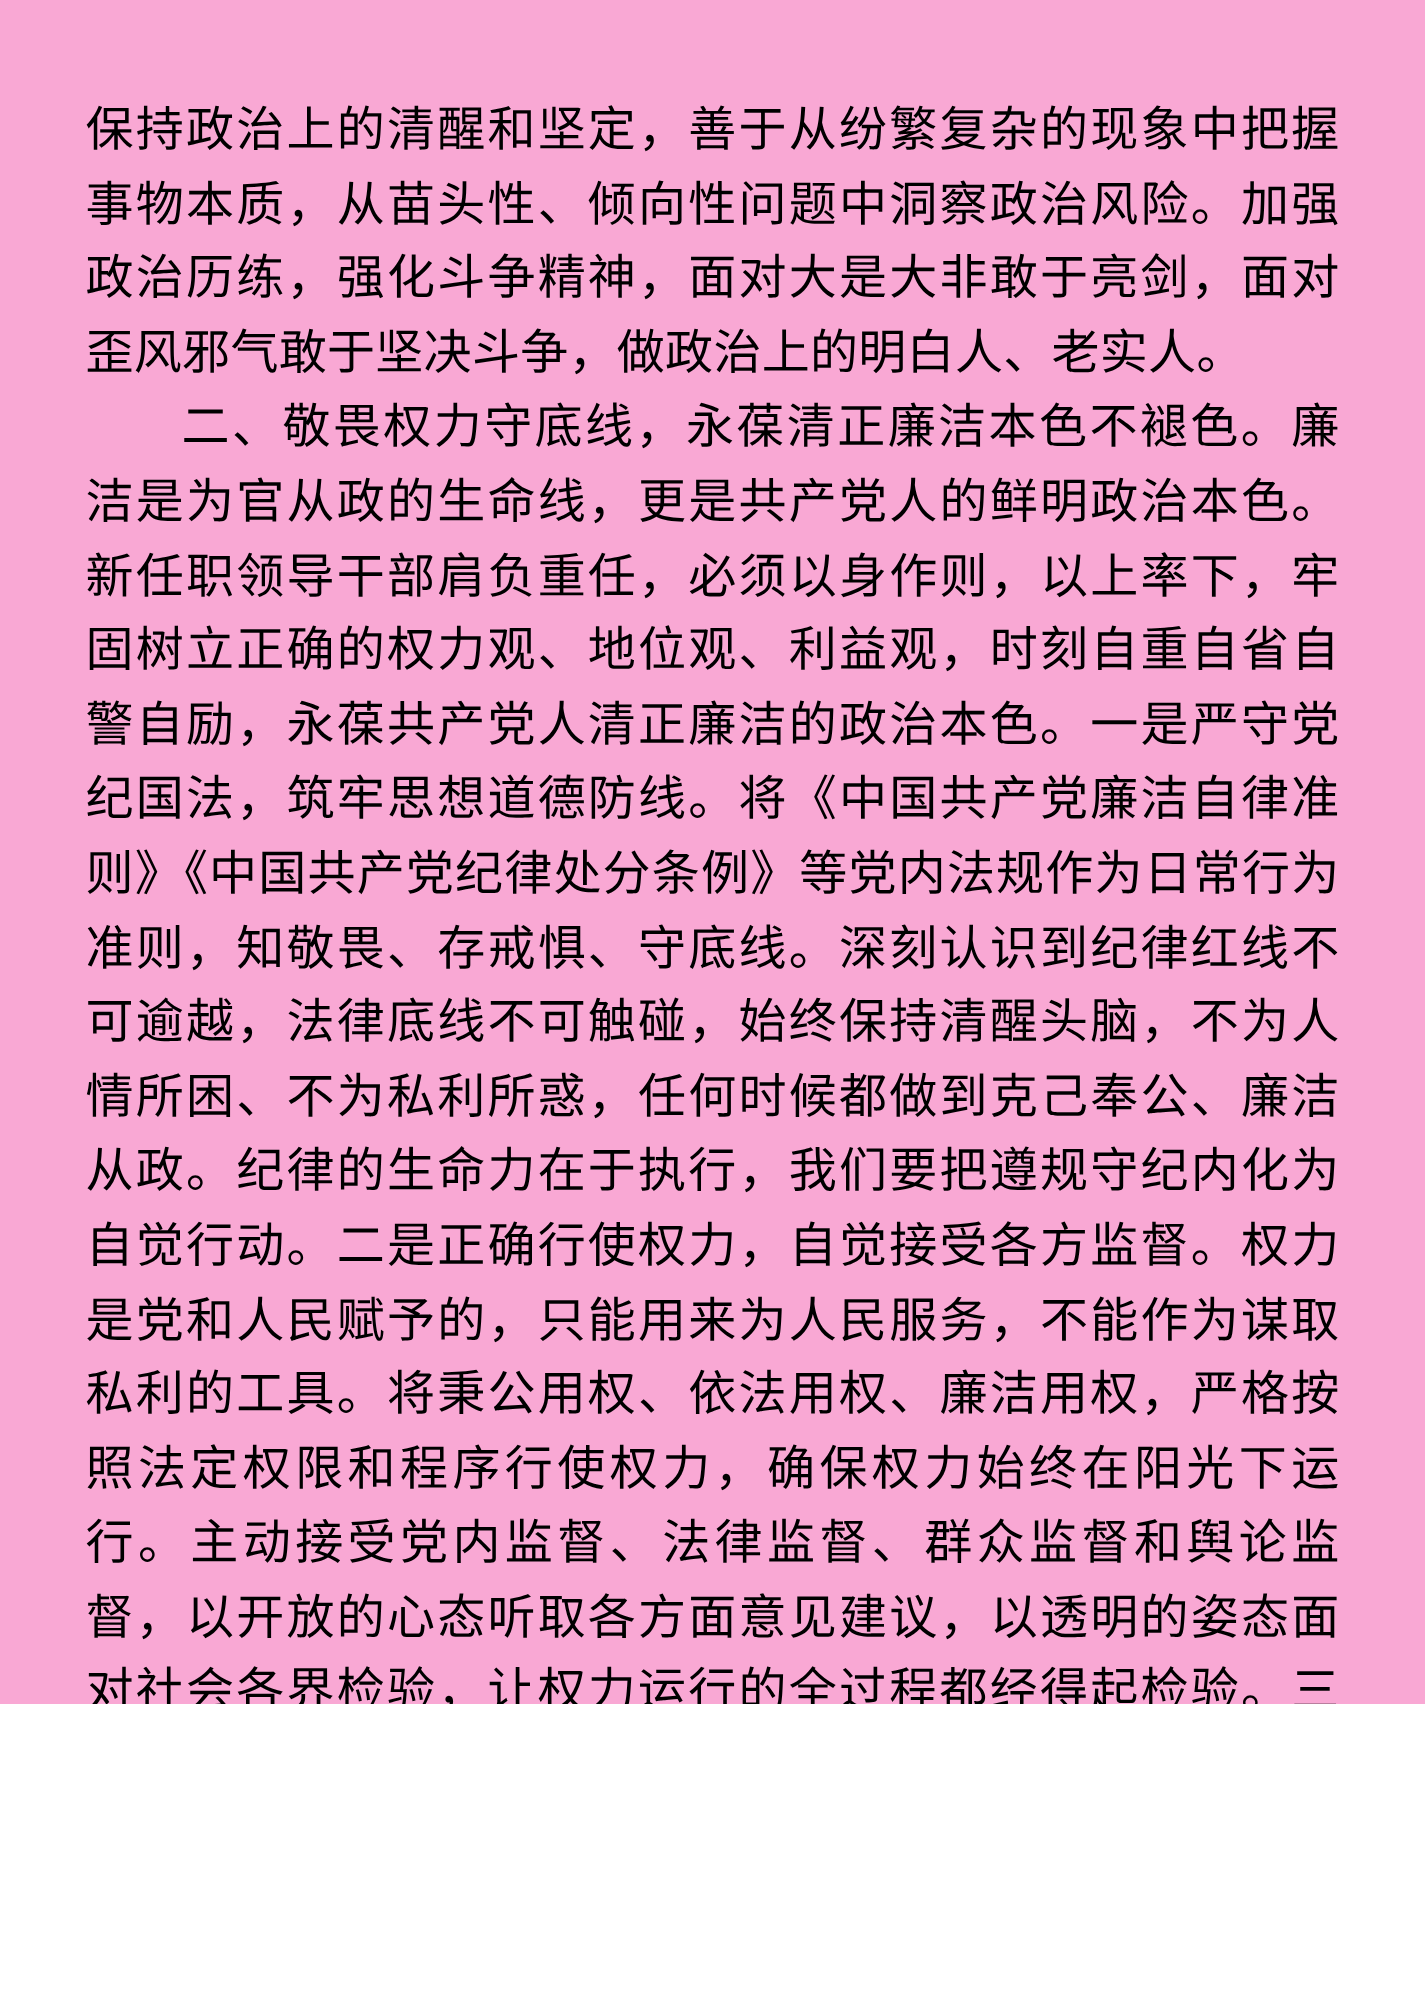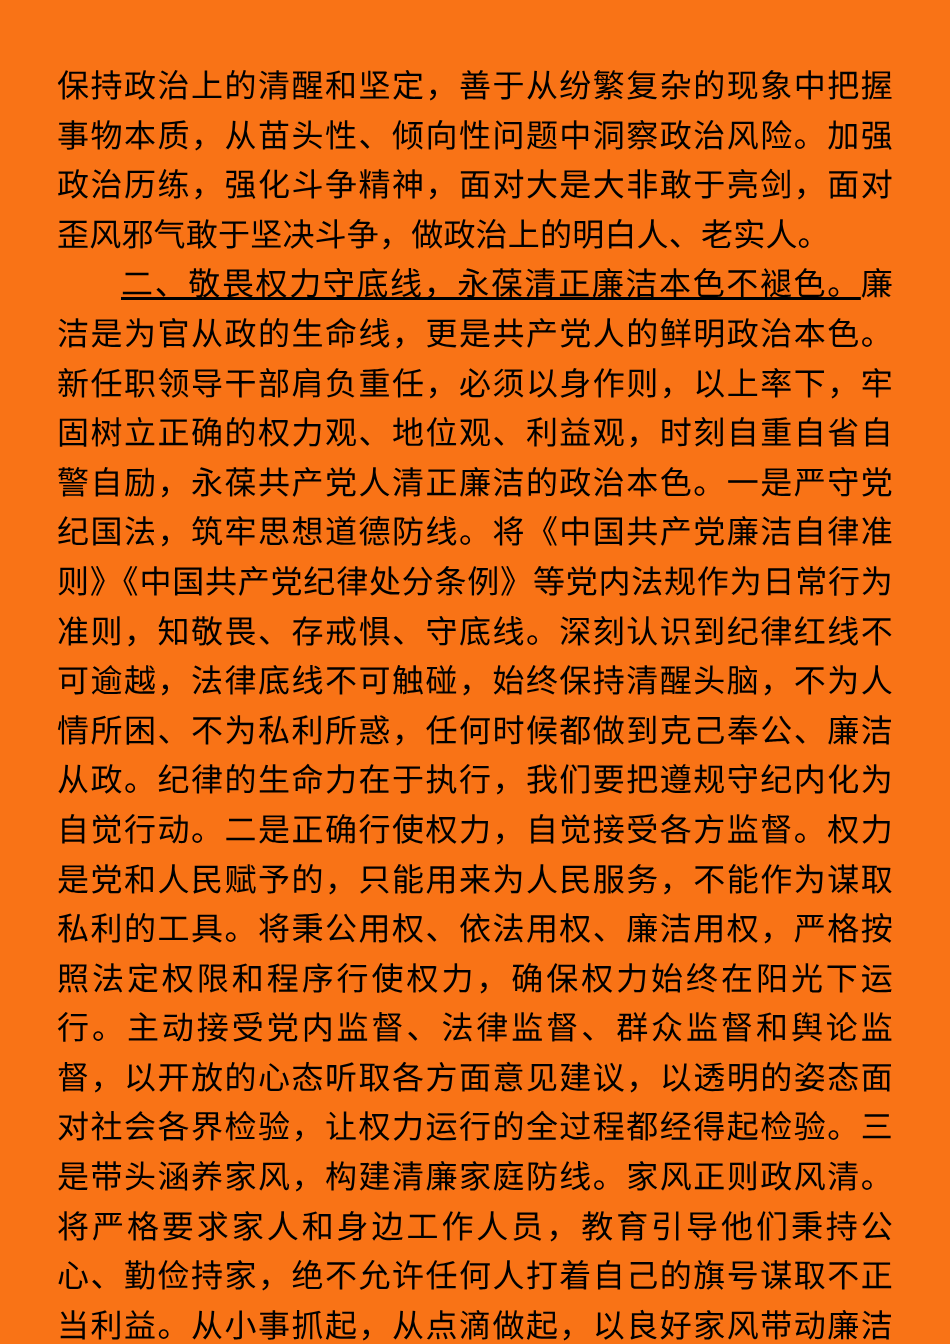--- a/index.html
+++ b/index.html
@@ -3,22 +3,22 @@
 <meta charset="utf-8">
 <style>
   html, body {
     margin: 0;
     padding: 0;
     background: #ffffff;
   }
   .page {
     position: relative;
     width: 950px;
-    height: 1344px;
-    background: #f97316;
+    height: 1136px;
+    background: #f9a8d4;
     overflow: hidden;
     box-sizing: border-box;
   }
   .doc-body {
     position: absolute;
     top: 62px;
     left: 57px;
     width: 836px;
     color: #000000;
     font-family: "Liberation Sans", "DejaVu Sans", sans-serif;
@@ -34,21 +34,20 @@
     text-align-last: left;
     letter-spacing: 0.2px;
     word-break: normal;
     overflow-wrap: break-word;
   }
   .para.indent {
     text-indent: 2em;
   }
   .section-lead {
     font-weight: 400;
-    text-decoration: underline;
   }
 </style>
 </head>
 <body>
 
 <div class="page">
   <div class="doc-body">
 
     <p class="para"><span>保持政治上的清醒和坚定，善于从纷繁复杂的现象中把握事物本质，从苗头性、倾向性问题中洞察政治风险。加强政治历练，强化斗争精神，面对大是大非敢于亮剑，面对歪风邪气敢于坚决斗争，做政治上的明白人、老实人。</span></p>
 

